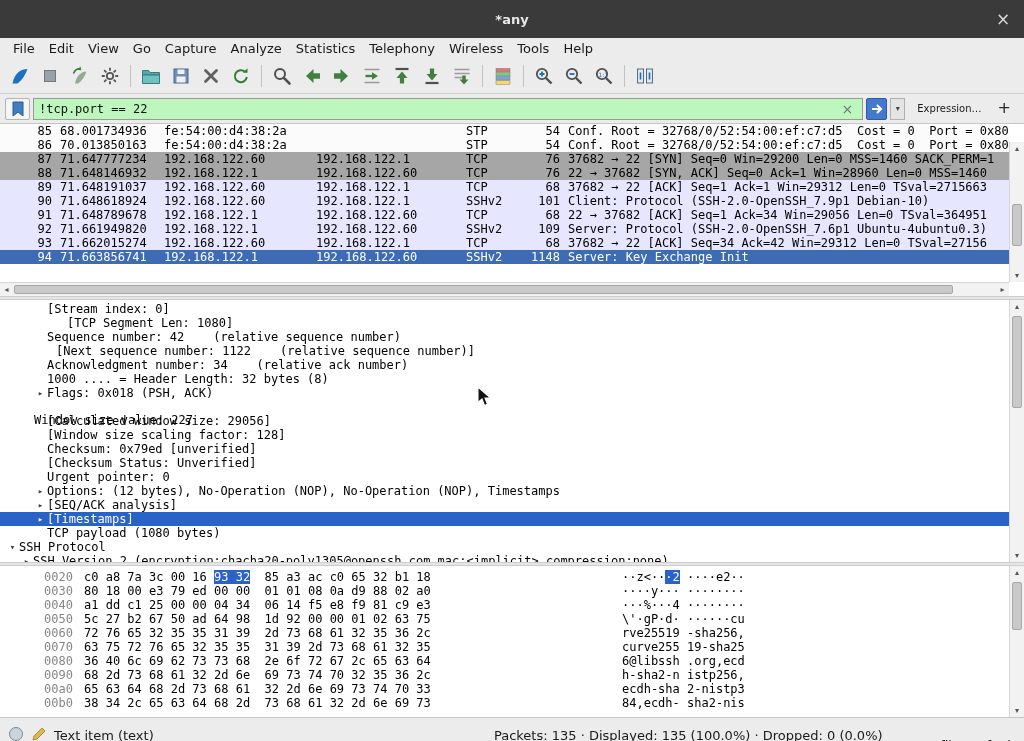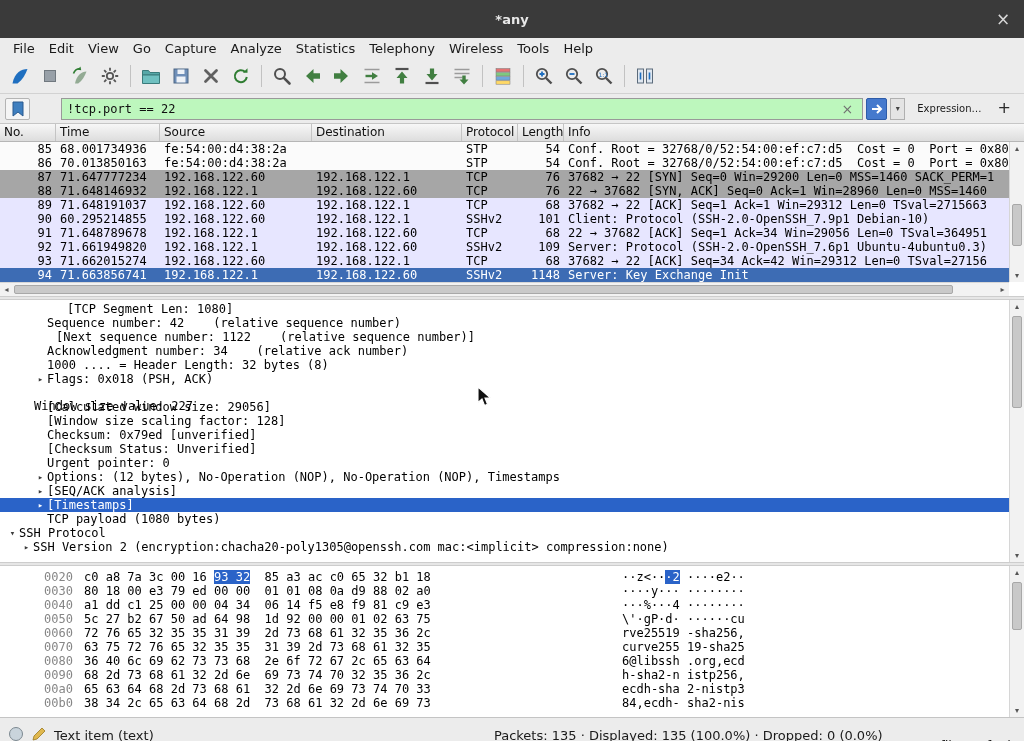--- a/index.html
+++ b/index.html
@@ -18,21 +18,21 @@
 
   
   #toolbar { flex:0 0 36px; display:flex; align-items:center; background:#ececec; border-bottom:1px solid #d2d2d2; padding:0 5px; }
   .tbtn { width:30px; height:28px; display:flex; align-items:center; justify-content:center; border-radius:2px; }
   .tbtn svg { display:block; }
   .tsep { width:1px; height:22px; background:#c2c2c2; margin:0 5px; }
 
   
   #filterbar { flex:0 0 30px; display:flex; align-items:center; background:#ececec; padding:0 5px; gap:3px; border-bottom:1px solid #c6c6c6; }
   .fb-bookmark { width:25px; height:22px; border:1px solid #b4b4b4; border-radius:2px; background:#f5f5f5; display:flex; align-items:center; justify-content:center; flex:0 0 auto; }
-  .fb-field { flex:1; height:22px; background:var(--filter-valid-bg,#bdf7bd); border:1px solid #999; display:flex; align-items:center; padding:0 5px;margin-left:28px; }
+  .fb-field { flex:1; height:22px; background:var(--filter-valid-bg,#bdf7bd); border:1px solid #999; display:flex; align-items:center; padding:0 5px; }
   .fb-input { flex:1; background:transparent; border:none; outline:none; font-family:"DejaVu Sans Mono","Liberation Mono",monospace; font-size:12px; color:#101010; }
   .fb-clear { color:#707070; font-size:14px; padding:0 4px; line-height:20px; }
   .fb-apply { width:21px; height:22px; background:#4579cd; border:1px solid #2d5ba8; border-radius:2px; display:flex; align-items:center; justify-content:center; }
   .fb-drop { width:15px; height:22px; border:1px solid #b0b0b0; background:#e4e4e4; display:flex; align-items:center; justify-content:center; font-size:8px; color:#444; }
   .fb-expr { font-size:10px; color:#1a1a1a; padding:0 9px; white-space:nowrap; }
   .fb-plus { font-size:16px; color:#2a2a2a; padding:0 8px 2px 4px; }
 
   
   #packetpane { flex:0 0 172px; position:relative; background:#fff; }
   .plheader { height:18px; display:flex; background:linear-gradient(#f7f7f7,#dddddd); border-bottom:1px solid #b6b6b6; font-size:12px; color:#111; padding-right:15px; overflow:hidden; }
@@ -262,29 +262,20 @@
         <svg width="14" height="14">
           <path d="M2 7h8M7 3l4 4-4 4" stroke="#fff" stroke-width="2" fill="none"></path>
         </svg>
       </div>
     <div class="fb-drop">▾</div>
     <div class="fb-expr">Expression…</div>
     <div class="fb-plus">+</div>
   </div>
 
   <div id="packetpane">
-    <div class="plheader">
-        <div class="hcol col0">No.</div>
-        <div class="hcol col1">Time</div>
-        <div class="hcol col2">Source</div>
-        <div class="hcol col3">Destination</div>
-        <div class="hcol col4">Protocol</div>
-        <div class="hcol col5">Length</div>
-        <div class="hcol col6">Info</div>
-      </div>
     <div class="plbody">
         <div class="prow r-stp">
           <div class="pcell col0">85</div>
           <div class="pcell col1">68.001734936</div>
           <div class="pcell col2">fe:54:00:d4:38:2a</div>
           <div class="pcell col3"></div>
           <div class="pcell col4">STP</div>
           <div class="pcell col5">54</div>
           <div class="pcell col6">Conf. Root = 32768/0/52:54:00:ef:c7:d5  Cost = 0  Port = 0x8001</div>
         </div>
@@ -319,21 +310,21 @@
           <div class="pcell col0">89</div>
           <div class="pcell col1">71.648191037</div>
           <div class="pcell col2">192.168.122.60</div>
           <div class="pcell col3">192.168.122.1</div>
           <div class="pcell col4">TCP</div>
           <div class="pcell col5">68</div>
           <div class="pcell col6">37682 → 22 [ACK] Seq=1 Ack=1 Win=29312 Len=0 TSval=2715663</div>
         </div>
         <div class="prow r-tcp">
           <div class="pcell col0">90</div>
-          <div class="pcell col1">60.295214855</div>
+          <div class="pcell col1">71.648618924</div>
           <div class="pcell col2">192.168.122.60</div>
           <div class="pcell col3">192.168.122.1</div>
           <div class="pcell col4">SSHv2</div>
           <div class="pcell col5">101</div>
           <div class="pcell col6">Client: Protocol (SSH-2.0-OpenSSH_7.9p1 Debian-10)</div>
         </div>
         <div class="prow r-tcp">
           <div class="pcell col0">91</div>
           <div class="pcell col1">71.648789678</div>
           <div class="pcell col2">192.168.122.1</div>
@@ -379,20 +370,21 @@
       <div class="harr left">◂</div>
       <div class="hthumb" style="left:14px;right:56px;"></div>
       <div class="harr right">▸</div>
     </div>
   </div>
 
   <div class="splitter"></div>
 
   <div id="details">
     <div class="dbody">
+        <div class="dline" style="padding-left: 34px;"><span class="darrow"></span><span class="dtext">[Stream index: 0]</span></div>
         <div class="dline" style="padding-left: 34px; gap: 20px;"><span class="darrow"></span><span class="dtext">[TCP Segment Len: 1080]</span></div>
         <div class="dline" style="padding-left: 34px;"><span class="darrow"></span><span class="dtext">Sequence number: 42    (relative sequence number)</span></div>
         <div class="dline" style="padding-left: 43px;"><span class="darrow"></span><span class="dtext">[Next sequence number: 1122    (relative sequence number)]</span></div>
         <div class="dline" style="padding-left: 34px;"><span class="darrow"></span><span class="dtext">Acknowledgment number: 34    (relative ack number)</span></div>
         <div class="dline" style="padding-left: 34px;"><span class="darrow"></span><span class="dtext">1000 .... = Header Length: 32 bytes (8)</span></div>
         <div class="dline" style="padding-left: 34px;"><span class="darrow">▸</span><span class="dtext">Flags: 0x018 (PSH, ACK)</span></div>
         <div class="dline" style="padding-left: 34px; flex-direction: column;"><span class="darrow"></span><span class="dtext">Window size value: 227</span></div>
         <div class="dline" style="padding-left: 34px;"><span class="darrow"></span><span class="dtext">[Calculated window size: 29056]</span></div>
         <div class="dline" style="padding-left: 34px;"><span class="darrow"></span><span class="dtext">[Window size scaling factor: 128]</span></div>
         <div class="dline" style="padding-left: 34px;"><span class="darrow"></span><span class="dtext">Checksum: 0x79ed [unverified]</span></div>

